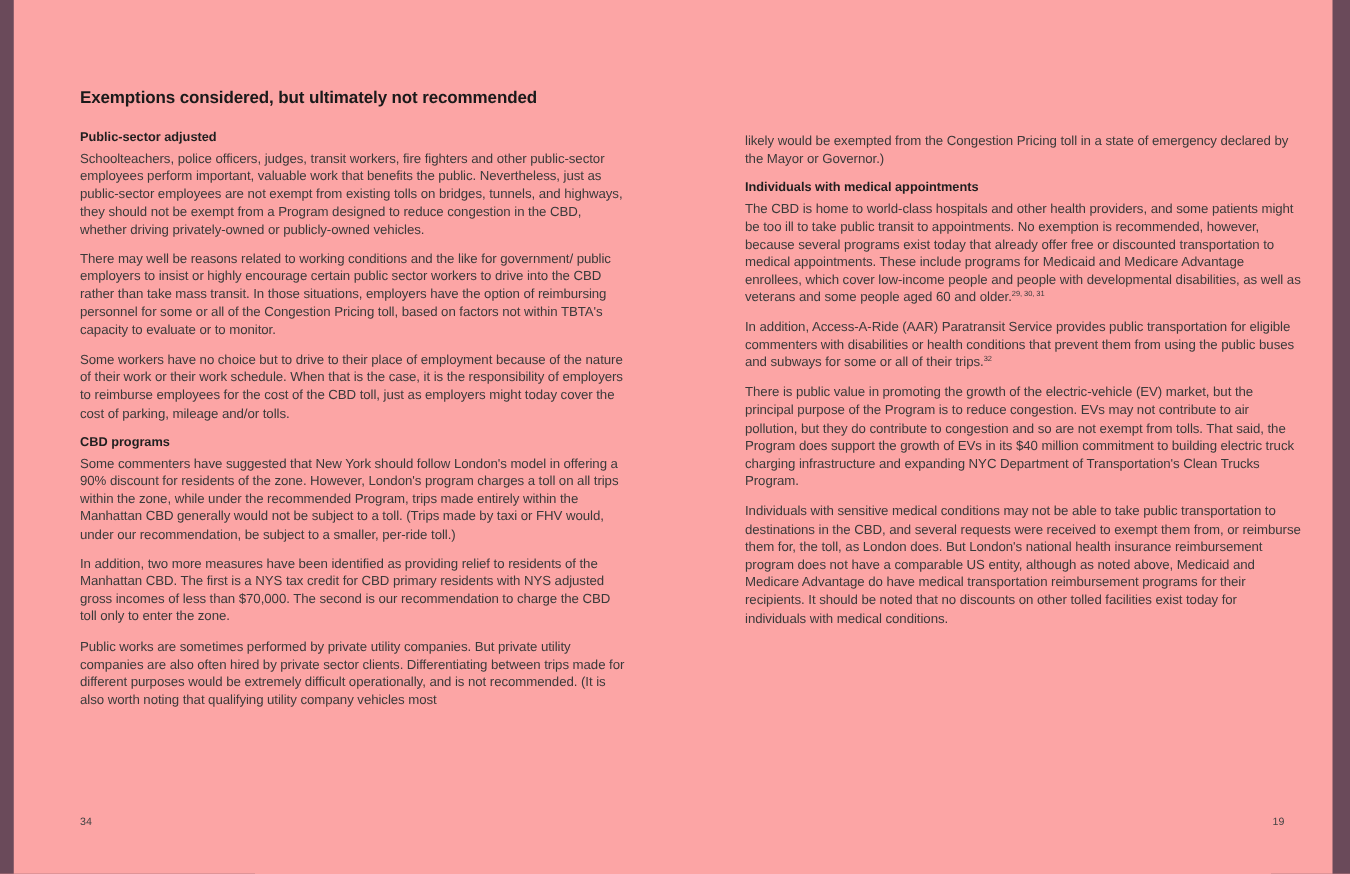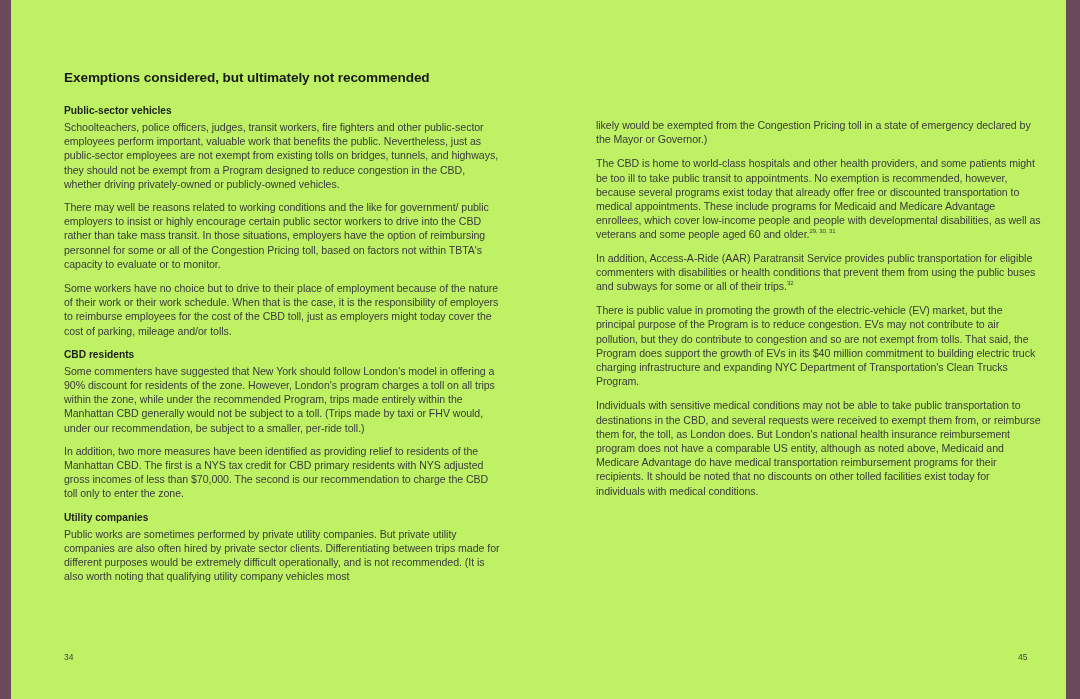--- a/index.html
+++ b/index.html
@@ -4,21 +4,21 @@
   <style>
     html, body { margin: 0; padding: 0; }
     body {
       width: 1080px; height: 699px; overflow: hidden;
       background: #6a4a5a;
       font-family: "Liberation Sans", "DejaVu Sans", sans-serif;
       position: relative;
     }
     .spread {
       position: absolute; left: 11px; top: 0; width: 1055px; height: 699px;
-      background: #bef264;
+      background: #fca5a5;
     }
     .page { position: absolute; top: 0; height: 699px; }
     .page-left { left: 53px; width: 440px; }
     .page-right { left: 585px; width: 445px; }
     .doc-title {
       position: absolute; top: 70px; left: 0;
       font-size: 13.6px; font-weight: bold; color: #1a1a1a; margin: 0;
       letter-spacing: -0.1px; white-space: nowrap;
     }
     .col { position: absolute; left: 0; width: 100%; }
@@ -27,78 +27,78 @@
     .section { margin: 0 0 10px 0; }
     .section h3 {
       font-size: 10.2px; font-weight: bold; color: #1f1f1f;
       margin: 0 0 2px 0; line-height: 14px; white-space: nowrap;
     }
     .section p {
       font-size: 10.6px; color: #3a3a3a; line-height: 14.2px;
       margin: 0 0 9px 0; letter-spacing: -0.05px;
     }
     .section p.last { margin-bottom: 0; }
-    .section p.cont { margin-top: 12px; }
+    .section p.cont { margin-top: 0; }
     sup { font-size: 6px; vertical-align: super; line-height: 0; }
     .pagenum {
       position: absolute; top: 652px; font-size: 8.5px; color: #444;
     }
     .pagenum-left { left: 0; }
     .pagenum-right { left: 422px; }
   </style>
 </head>
 <body>
 
 <div class="spread">
 
   <div class="page page-left">
     <h2 class="doc-title">Exemptions considered, but ultimately not recommended</h2>
 
     <div class="col">
       <div class="section">
-        <h3>Public-sector vehicles</h3>
+        <h3>Public-sector adjusted</h3>
         <p>Schoolteachers, police officers, judges, transit workers, fire fighters and other public-sector employees perform important, valuable work that benefits the public. Nevertheless, just as public-sector employees are not exempt from existing tolls on bridges, tunnels, and highways, they should not be exempt from a Program designed to reduce congestion in the CBD, whether driving privately-owned or publicly-owned vehicles.</p>
         <p class="last">There may well be reasons related to working conditions and the like for government/ public employers to insist or highly encourage certain public sector workers to drive into the CBD rather than take mass transit. In those situations, employers have the option of reimbursing personnel for some or all of the Congestion Pricing toll, based on factors not within TBTA's capacity to evaluate or to monitor.</p>
       </div>
 
       <div class="section">
         <p class="last">Some workers have no choice but to drive to their place of employment because of the nature of their work or their work schedule. When that is the case, it is the responsibility of employers to reimburse employees for the cost of the CBD toll, just as employers might today cover the cost of parking, mileage and/or tolls.</p>
       </div>
 
       <div class="section">
-        <h3>CBD residents</h3>
+        <h3>CBD programs</h3>
         <p>Some commenters have suggested that New York should follow London's model in offering a 90% discount for residents of the zone. However, London's program charges a toll on all trips within the zone, while under the recommended Program, trips made entirely within the Manhattan CBD generally would not be subject to a toll. (Trips made by taxi or FHV would, under our recommendation, be subject to a smaller, per-ride toll.)</p>
         <p class="last">In addition, two more measures have been identified as providing relief to residents of the Manhattan CBD. The first is a NYS tax credit for CBD primary residents with NYS adjusted gross incomes of less than $70,000. The second is our recommendation to charge the CBD toll only to enter the zone.</p>
       </div>
 
       <div class="section">
-        <h3>Utility companies</h3>
         <p class="last">Public works are sometimes performed by private utility companies. But private utility companies are also often hired by private sector clients. Differentiating between trips made for different purposes would be extremely difficult operationally, and is not recommended. (It is also worth noting that qualifying utility company vehicles most</p>
       </div>
     </div>
 
     <div class="pagenum pagenum-left">34</div>
   </div>
 
   <div class="page page-right">
     <div class="col">
       <div class="section">
         <p class="cont">likely would be exempted from the Congestion Pricing toll in a state of emergency declared by the Mayor or Governor.)</p>
       </div>
 
       <div class="section">
+        <h3>Individuals with medical appointments</h3>
         <p><span>The CBD is home to world-class hospitals and other health providers, and some patients might be too ill to take public transit to appointments. No exemption is recommended, however, because several programs exist today that already offer free or discounted transportation to medical appointments. These include programs for Medicaid and Medicare Advantage enrollees, which cover low-income people and people with developmental disabilities, as well as veterans and some people aged 60 and older.</span><sup>29, 30, 31</sup></p>
         <p><span>In addition, Access-A-Ride (AAR) Paratransit Service provides public transportation for eligible commenters with disabilities or health conditions that prevent them from using the public buses and subways for some or all of their trips.</span><sup>32</sup></p>
       </div>
 
       <div class="section">
         <p class="last">There is public value in promoting the growth of the electric-vehicle (EV) market, but the principal purpose of the Program is to reduce congestion. EVs may not contribute to air pollution, but they do contribute to congestion and so are not exempt from tolls. That said, the Program does support the growth of EVs in its $40 million commitment to building electric truck charging infrastructure and expanding NYC Department of Transportation's Clean Trucks Program.</p>
       </div>
 
       <div class="section">
         <p class="last">Individuals with sensitive medical conditions may not be able to take public transportation to destinations in the CBD, and several requests were received to exempt them from, or reimburse them for, the toll, as London does. But London's national health insurance reimbursement program does not have a comparable US entity, although as noted above, Medicaid and Medicare Advantage do have medical transportation reimbursement programs for their recipients. It should be noted that no discounts on other tolled facilities exist today for individuals with medical conditions.</p>
       </div>
     </div>
 
-    <div class="pagenum pagenum-right">45</div>
+    <div class="pagenum pagenum-right">19</div>
   </div>
 
 </div>
 
 </body></html>

